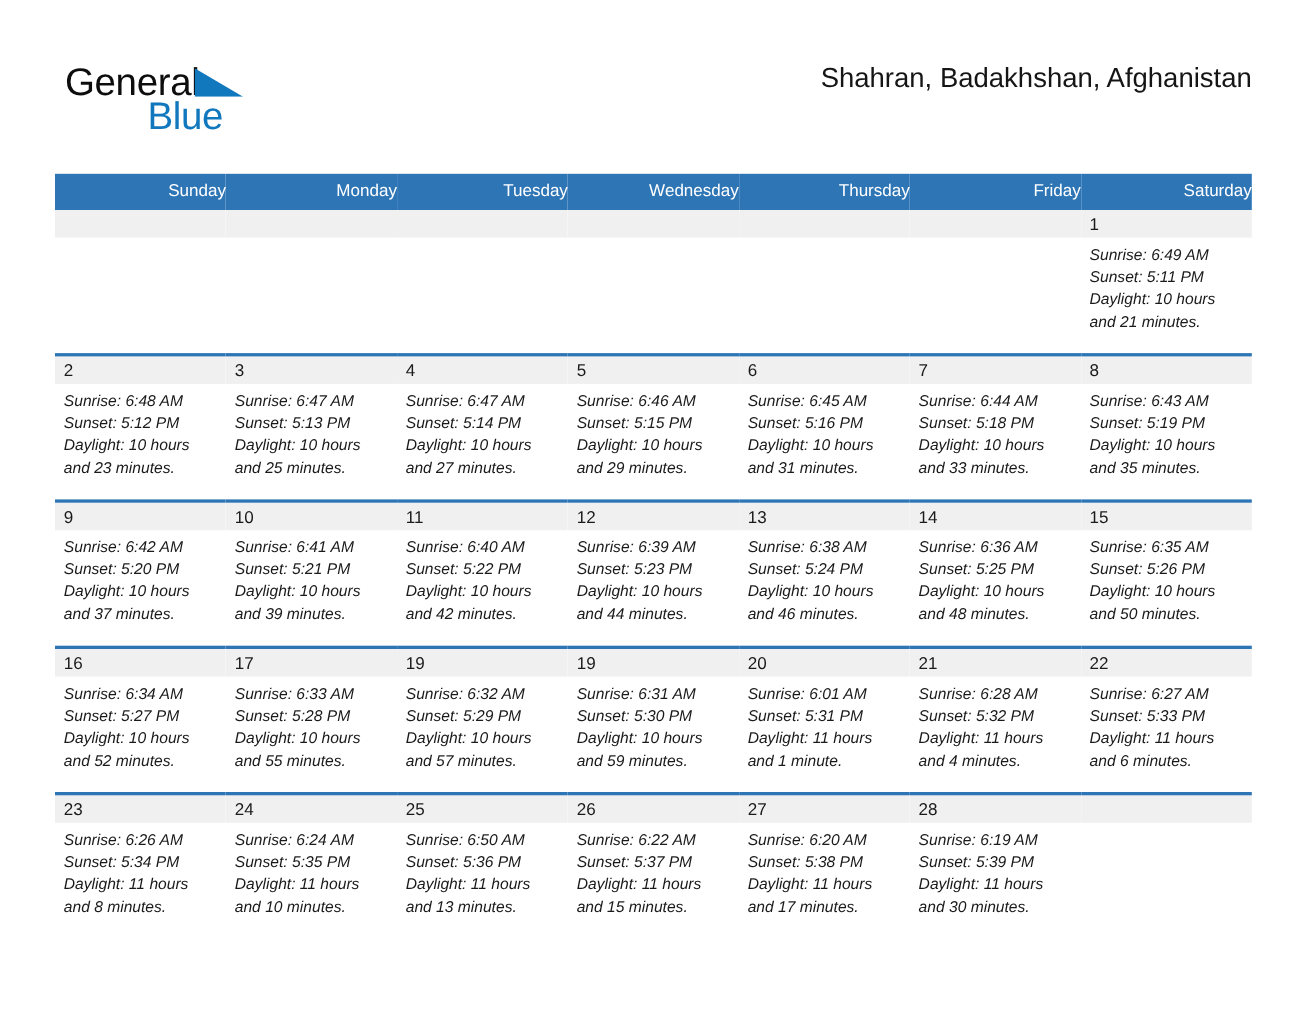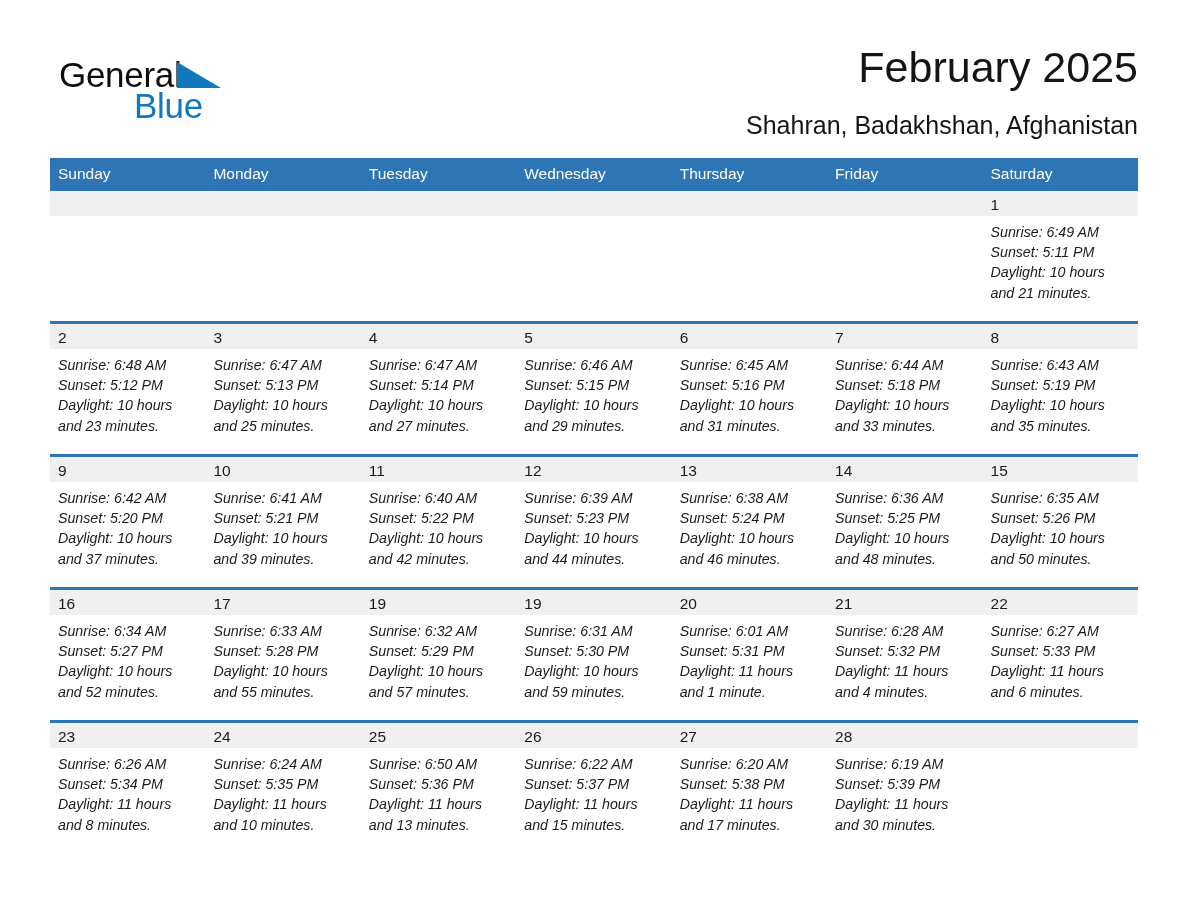--- a/index.html
+++ b/index.html
@@ -98,21 +98,21 @@
   .cal-table {
     width: 1088px;
     border-collapse: collapse;
     table-layout: fixed;
   }
   .cal-table th {
     background: #2e75b6;
     color: #ffffff;
     font-size: 15.5px;
     font-weight: normal;
-    text-align: left;
+    text-align: right;
     padding: 7px 0 8px 8px;
     height: 31px;
     vertical-align: middle;
   }
   .cal-table td {
     width: 155.43px;
     vertical-align: top;
     padding: 0;
     background: #ffffff;
   }
@@ -157,21 +157,20 @@
               <polygon points="0,0 44,26 0,26" fill="#1278be" transform="translate(0,0)"></polygon>
               <polygon points="0,0 44,26 0,26" fill="none"></polygon>
             </svg></span>
       </div>
       <div class="logo-row2">
         <span class="logo-blue">Blue</span>
       </div>
     </div>
 
     <div class="title-block">
-      <div class="month-title">February 2025</div>
       <div class="location-title">Shahran, Badakhshan, Afghanistan</div>
     </div>
 
   </div>
 
   <div class="calendar">
     <table class="cal-table">
       <thead>
         <tr id="weekday-header-row">
             <th>Sunday</th>

